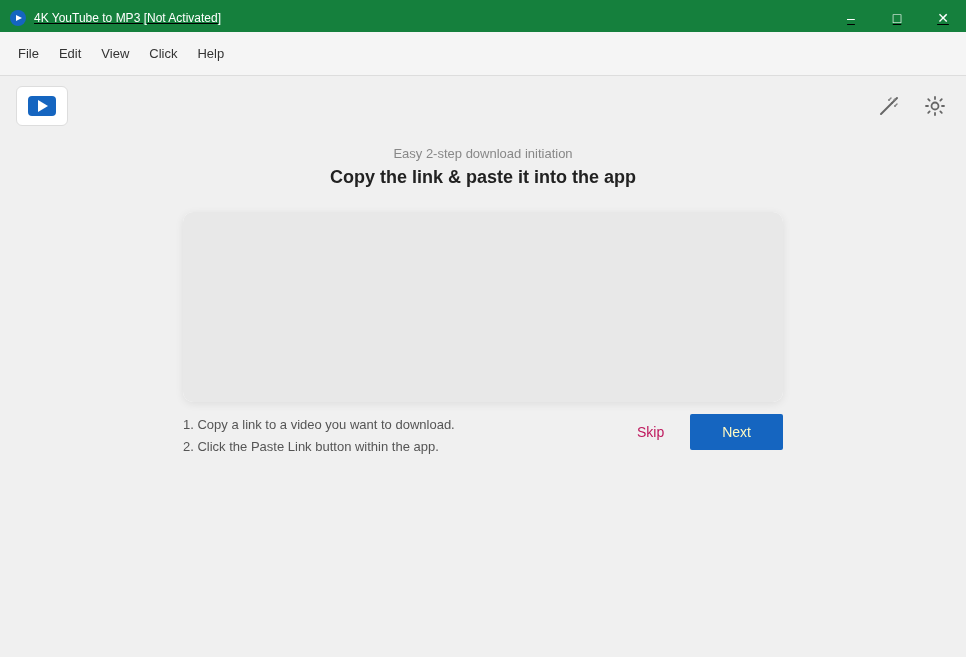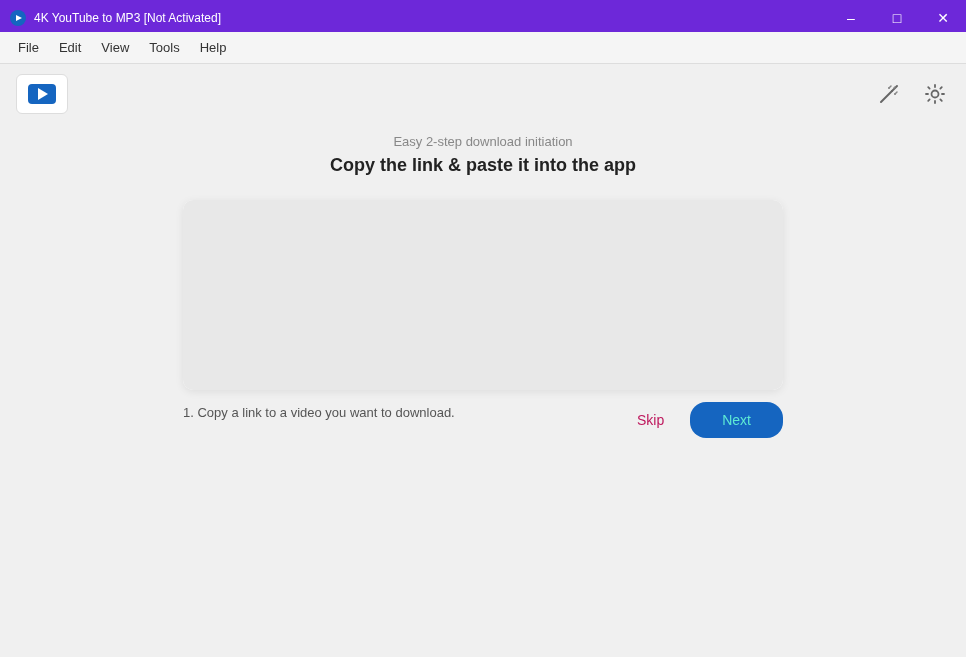--- a/index.html
+++ b/index.html
@@ -6,27 +6,28 @@
     body {
       font-family: 'Segoe UI', Arial, sans-serif;
       background: #f0f0f0;
       width: 966px;
       height: 657px;
       overflow: hidden;
     }
 
     
     .title-bar {
-      background: #6d28d9;
+      background: #15803d;
       height: 32px;
       display: flex;
       align-items: center;
       justify-content: space-between;
       padding: 3px 0 0 10px;
       user-select: none;
+      text-decoration: underline;
     }
     .title-bar-left {
       display: flex;
       align-items: center;
       gap: 8px;
     }
     .title-bar-icon {
       width: 16px;
       height: 16px;
     }
@@ -46,21 +47,21 @@
       font-size: 14px;
       cursor: pointer;
       display: flex;
       align-items: center;
       justify-content: center;
     }
 
     
     .menu-bar {
       background: #f5f5f5;
-      height: 32px;
+      height: 44px;
       display: flex;
       align-items: center;
       padding: 0 8px;
       border-bottom: 1px solid #ddd;
     }
     .menu-item {
       padding: 4px 10px;
       font-size: 13px;
       color: #333;
       cursor: pointer;
@@ -236,26 +237,26 @@
       border: none;
       color: #be185d;
       font-size: 14px;
       cursor: pointer;
       padding: 8px 16px;
       border-radius: 4px;
     }
     .btn-next {
       background: #1565c0;
       border: none;
-      color: #5eead4;
+      color: #fef9c3;
       font-size: 14px;
       font-weight: 500;
       cursor: pointer;
       padding: 10px 32px;
-      border-radius: 16px;
+      border-radius: 2px;
     }
   </style>
 </head>
 <body>
 
 <div class="title-bar">
   <div class="title-bar-left">
     <svg class="title-bar-icon" viewBox="0 0 16 16">
       <circle cx="8" cy="8" r="8" fill="#1565c0"></circle>
       <polygon points="6,5 12,8 6,11" fill="white"></polygon>
@@ -266,21 +267,21 @@
     <button class="title-bar-btn">–</button>
     <button class="title-bar-btn">□</button>
     <button class="title-bar-btn close">✕</button>
   </div>
 </div>
 
 <div class="menu-bar">
   <span class="menu-item">File</span>
   <span class="menu-item">Edit</span>
   <span class="menu-item">View</span>
-  <span class="menu-item">Tools</span>
+  <span class="menu-item">Click</span>
   <span class="menu-item">Help</span>
 </div>
 
 <div class="main-area">
 
   <div class="toolbar">
     <div class="toolbar-left">
       <div class="youtube-logo-btn">
         <div class="youtube-logo-icon"></div>
       </div>
@@ -313,20 +314,21 @@
     <div class="onboarding-title">Copy the link &amp; paste it into the app</div>
 
     <div class="demo-card">
       <div class="demo-card-top"></div>
       <div class="demo-card-bottom"></div>
     </div>
 
     <div class="footer-row">
       <div class="footer-instructions">
         <div>1. Copy a link to a video you want to download.</div>
+        <div>2. Click the Paste Link button within the app.</div>
       </div>
       <div class="footer-buttons">
         <button class="btn-skip">Skip</button>
         <button class="btn-next">Next</button>
       </div>
     </div>
   </div>
 
 </div>
 

